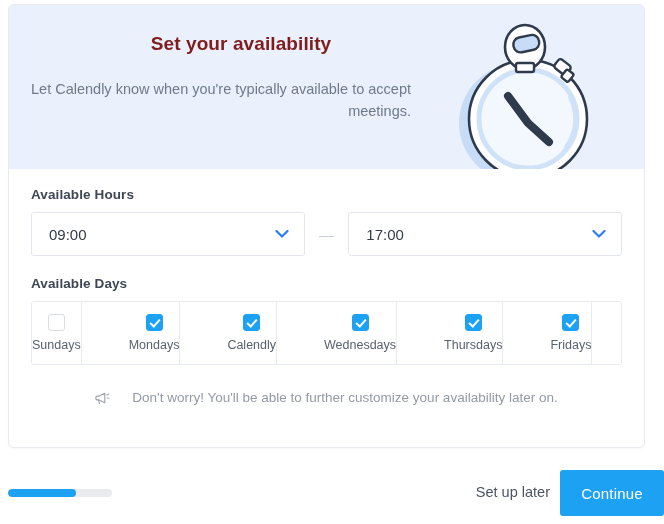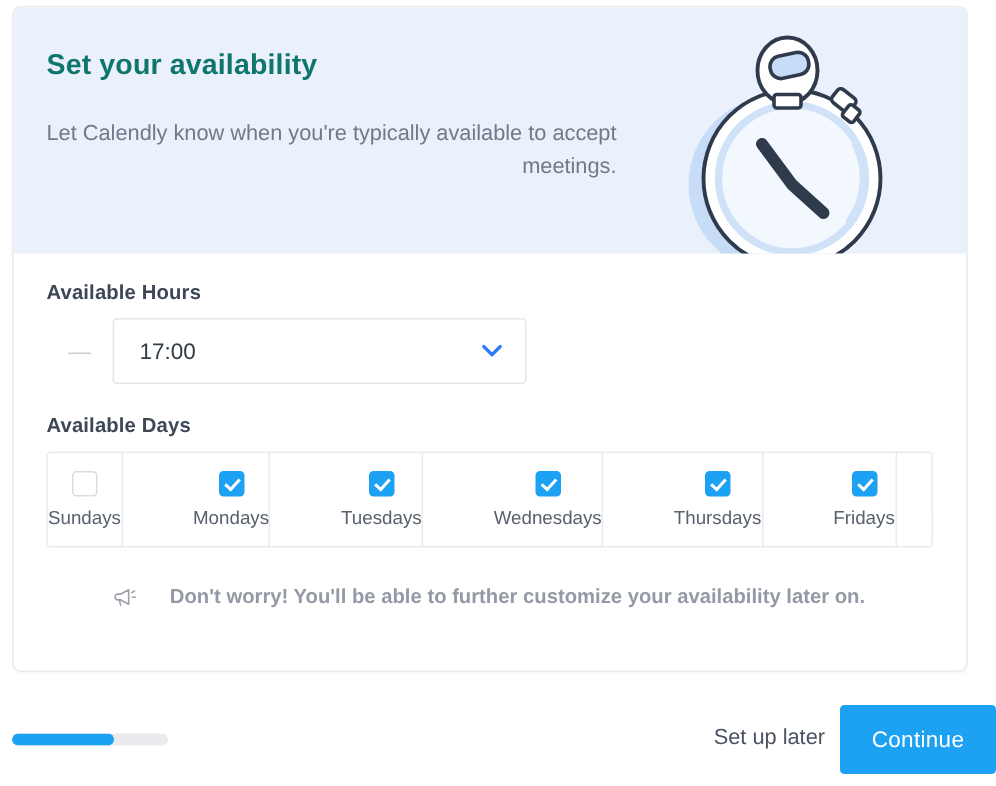--- a/index.html
+++ b/index.html
@@ -46,24 +46,25 @@
   }
   .header-text {
     position: absolute;
     left: 22px;
     top: 28px;
     width: 420px;
   }
   .header-title {
     font-size: 19px;
     font-weight: 700;
-    color: #0f766e;
+    color: #7f1d1d;
     letter-spacing: 0.1px;
     margin: 0 0 22px 0;
     line-height: 1.2;
+    text-align: center;
   }
   .header-desc {
     font-size: 14.5px;
     line-height: 22px;
     color: #707a88;
     margin: 0;
     max-width: 380px;
     text-align: right;
   }
 
@@ -178,21 +179,20 @@
     line-height: 1;
   }
 
   
   .hint-row {
     display: flex;
     align-items: center;
     justify-content: center;
     gap: 22px;
     margin-top: 25px;
-    font-weight: bold;
   }
   .hint-icon { line-height: 0; display: block; }
   .hint-text {
     font-size: 13.5px;
     color: #939aa5;
   }
 
   
   .footer {
     position: absolute;
@@ -275,20 +275,28 @@
           <path d="M 62 77 L 82 104 L 103 123" stroke="#2f3b4d" stroke-width="8" stroke-linecap="round" stroke-linejoin="round" fill="none"></path>
         </svg>
       </div>
     </div>
 
     <div class="card-body">
 
       <div class="field-label">Available Hours</div>
 
       <div class="hours-row">
+        <div class="select">
+          <span class="select-value">09:00</span>
+          <span class="select-chevron">
+            <svg width="14" height="9" viewBox="0 0 14 9" fill="none" xmlns="http://www.w3.org/2000/svg">
+              <path d="M1.5 1.5 L7 7 L12.5 1.5" stroke="#2f7df6" stroke-width="2.2" stroke-linecap="round" stroke-linejoin="round"></path>
+            </svg>
+          </span>
+        </div>
 
         <div class="range-dash">—</div>
 
         <div class="select">
           <span class="select-value">17:00</span>
           <span class="select-chevron">
             <svg width="14" height="9" viewBox="0 0 14 9" fill="none" xmlns="http://www.w3.org/2000/svg">
               <path d="M1.5 1.5 L7 7 L12.5 1.5" stroke="#2f7df6" stroke-width="2.2" stroke-linecap="round" stroke-linejoin="round"></path>
             </svg>
           </span>
@@ -301,21 +309,21 @@
         <div class="day-cell">
           <span class="checkbox"></span>
           <span class="day-label">Sundays</span>
         </div>
         <div class="day-cell">
           <span class="checkbox checked"></span>
           <span class="day-label">Mondays</span>
         </div>
         <div class="day-cell">
           <span class="checkbox checked"></span>
-          <span class="day-label">Tuesdays</span>
+          <span class="day-label">Calendly</span>
         </div>
         <div class="day-cell">
           <span class="checkbox checked"></span>
           <span class="day-label">Wednesdays</span>
         </div>
         <div class="day-cell">
           <span class="checkbox checked"></span>
           <span class="day-label">Thursdays</span>
         </div>
         <div class="day-cell">

